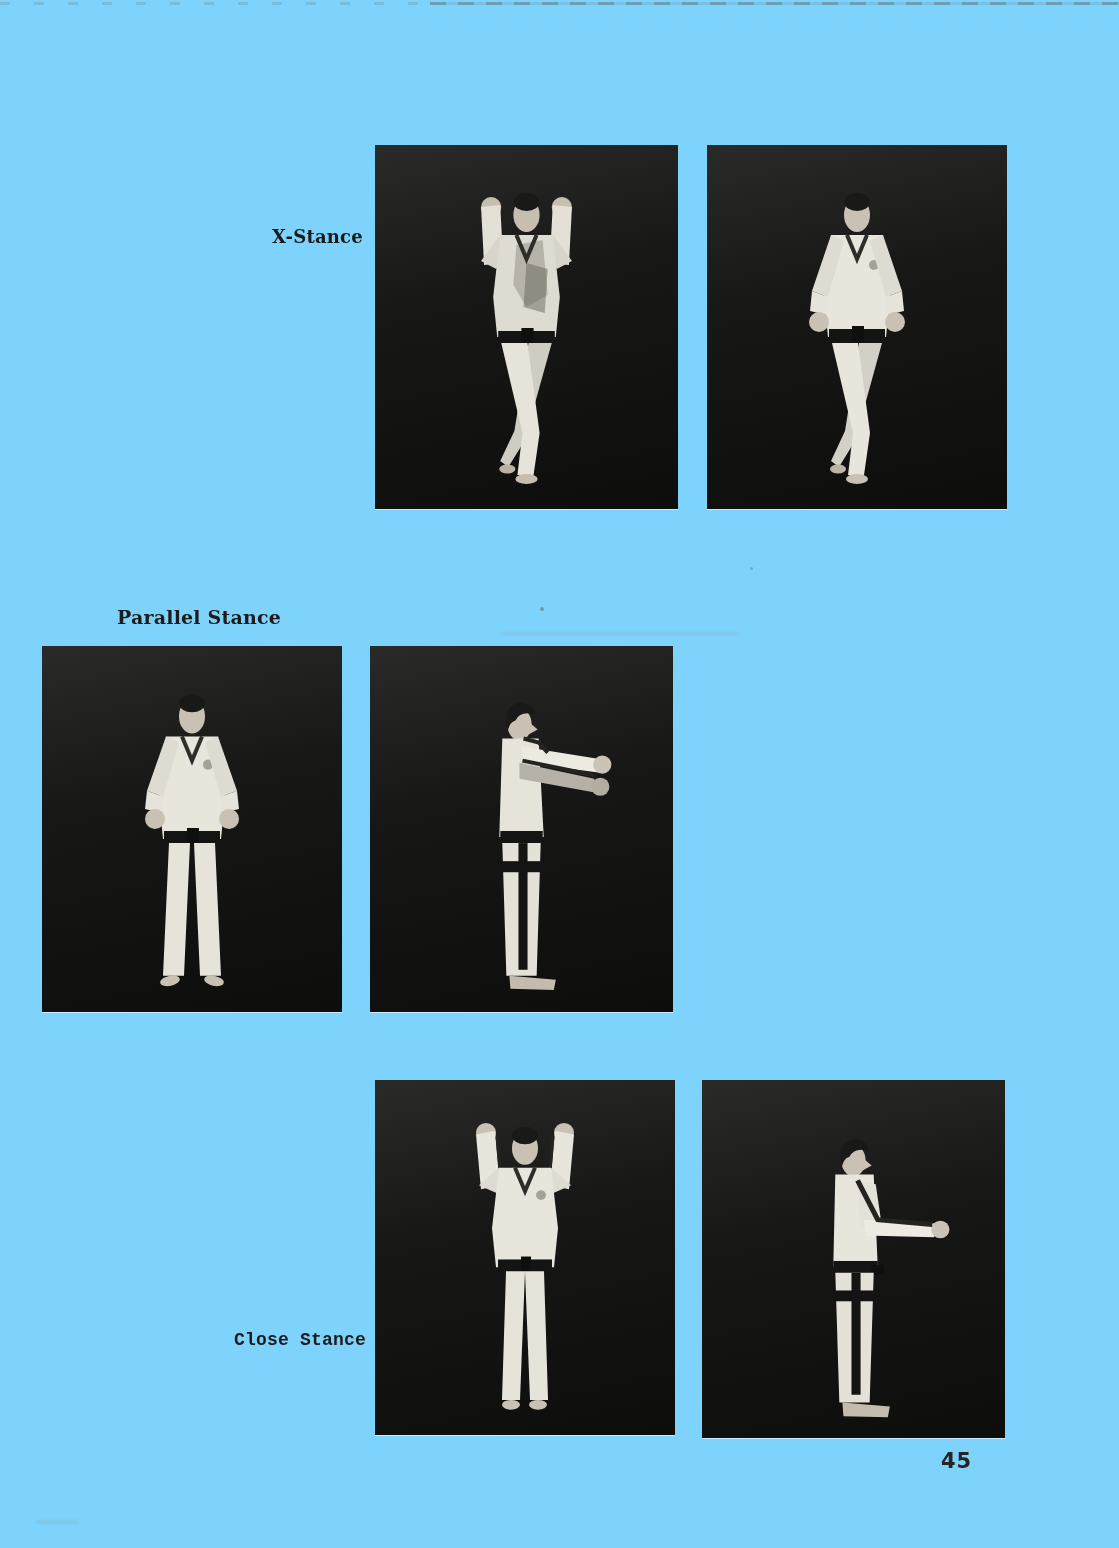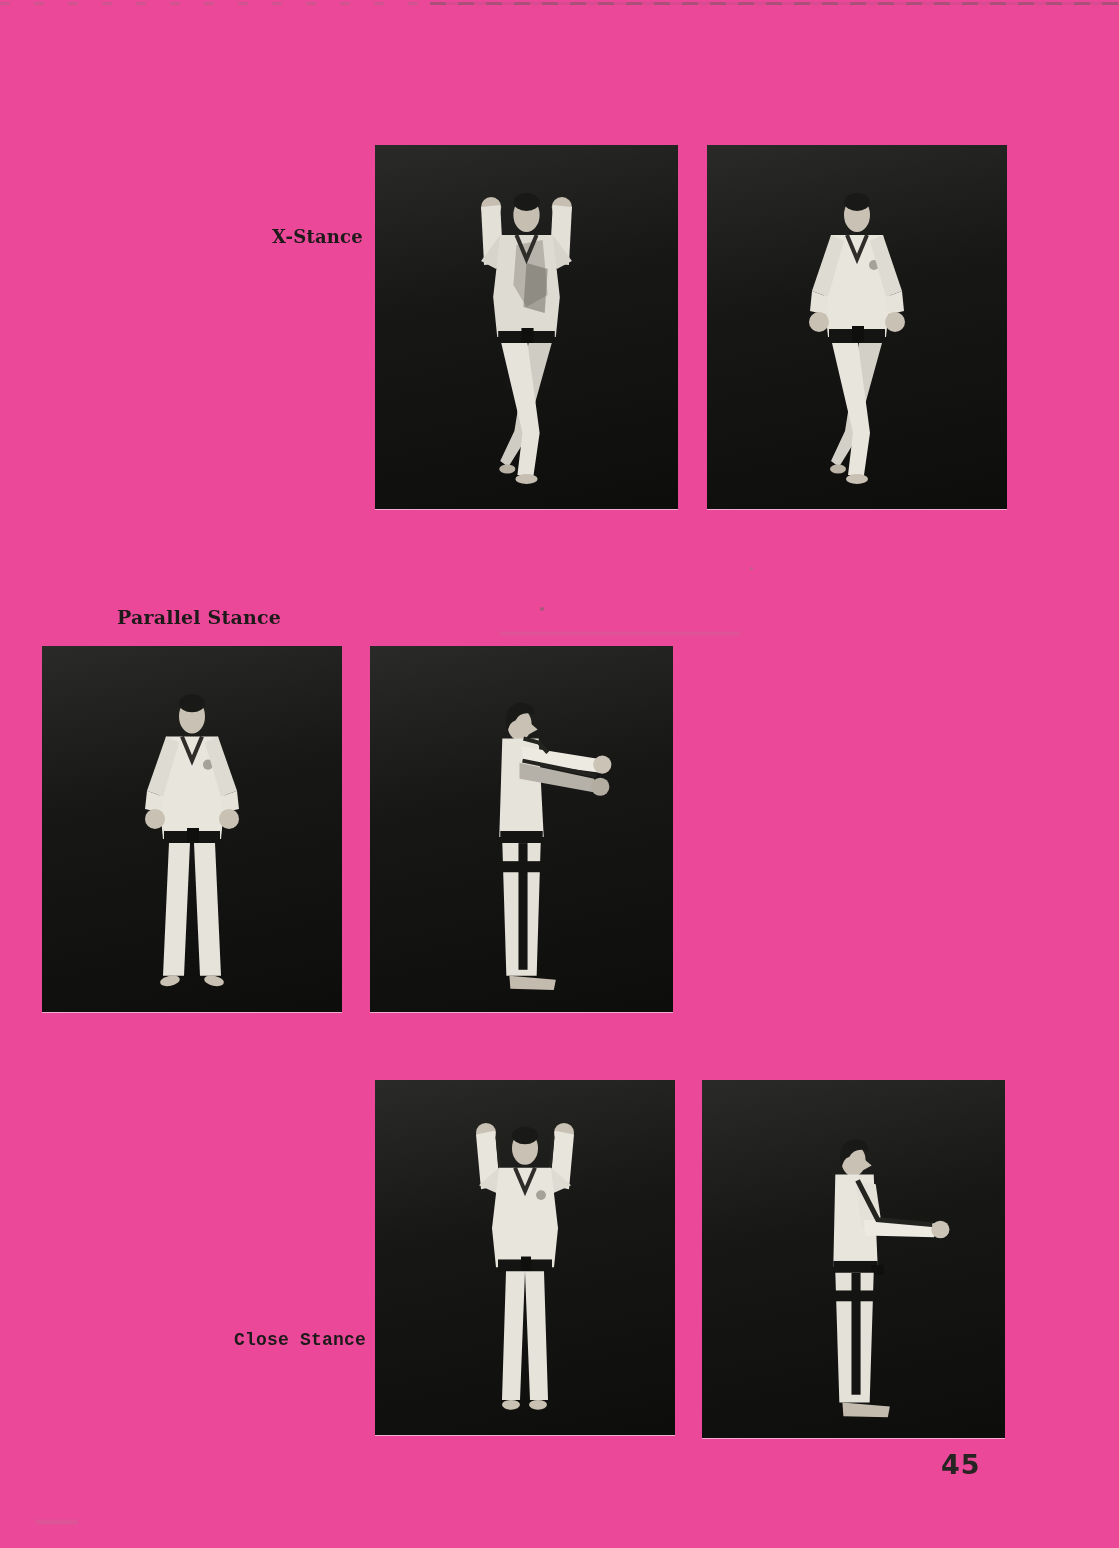--- a/index.html
+++ b/index.html
@@ -1,39 +1,39 @@
 <!DOCTYPE html>
 <html><head>
 <meta charset="utf-8">
 <style>
   html,body{margin:0;padding:0;background:#e8e7e3;}
   .page{
     position:relative;
     width:1119px;height:1548px;
-    background:#ec4899;
+    background:#7dd3fc;
     overflow:hidden;
     font-family:"DejaVu Serif","Liberation Serif",serif;
   }
   .caption{
     position:absolute;
     color:#1c1b1a;
     font-weight:bold;
     font-size:18px;
     letter-spacing:.2px;
     white-space:nowrap;
   }
   .caption.x-stance{left:272px;top:226px;}
   .caption.parallel-stance{left:117px;top:606px;font-size:19px;}
   .caption.close-stance{left:234px;top:1330px;font-family:Liberation Mono, monospace;}
   .page-number{
     position:absolute;
     left:941px;top:1449px;
     font-family:"DejaVu Sans","Liberation Sans",sans-serif;
     font-weight:bold;
-    font-size:27px;
+    font-size:21px;
     color:#262523;
     letter-spacing:1px;
   }
   figure.photo{
     position:absolute;margin:0;padding:0;
     background:linear-gradient(168deg,#2a2a28 0%,#171716 40%,#121211 70%,#0d0d0c 100%);
     box-shadow:0 1px 0 rgba(255,255,255,.55);
   }
   figure.photo svg{display:block;width:100%;height:100%;}
   .photo.p1{left:375px;top:145px;width:303px;height:364px;}

